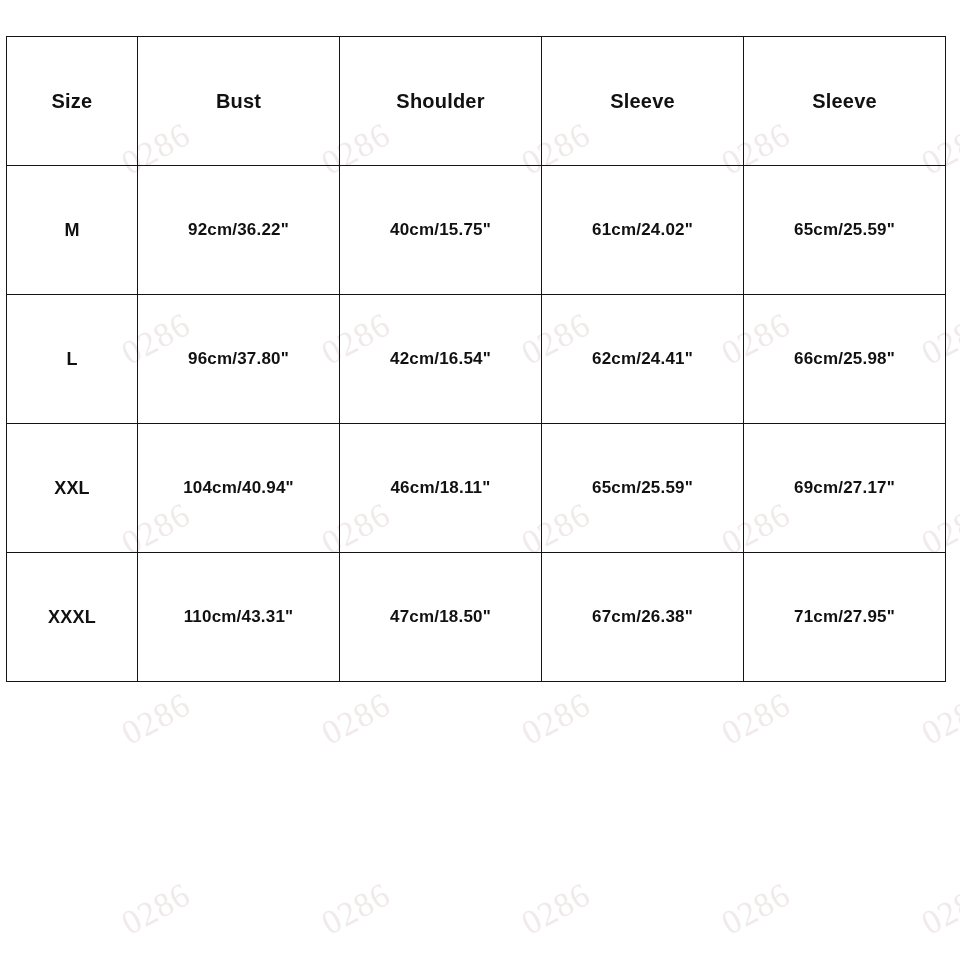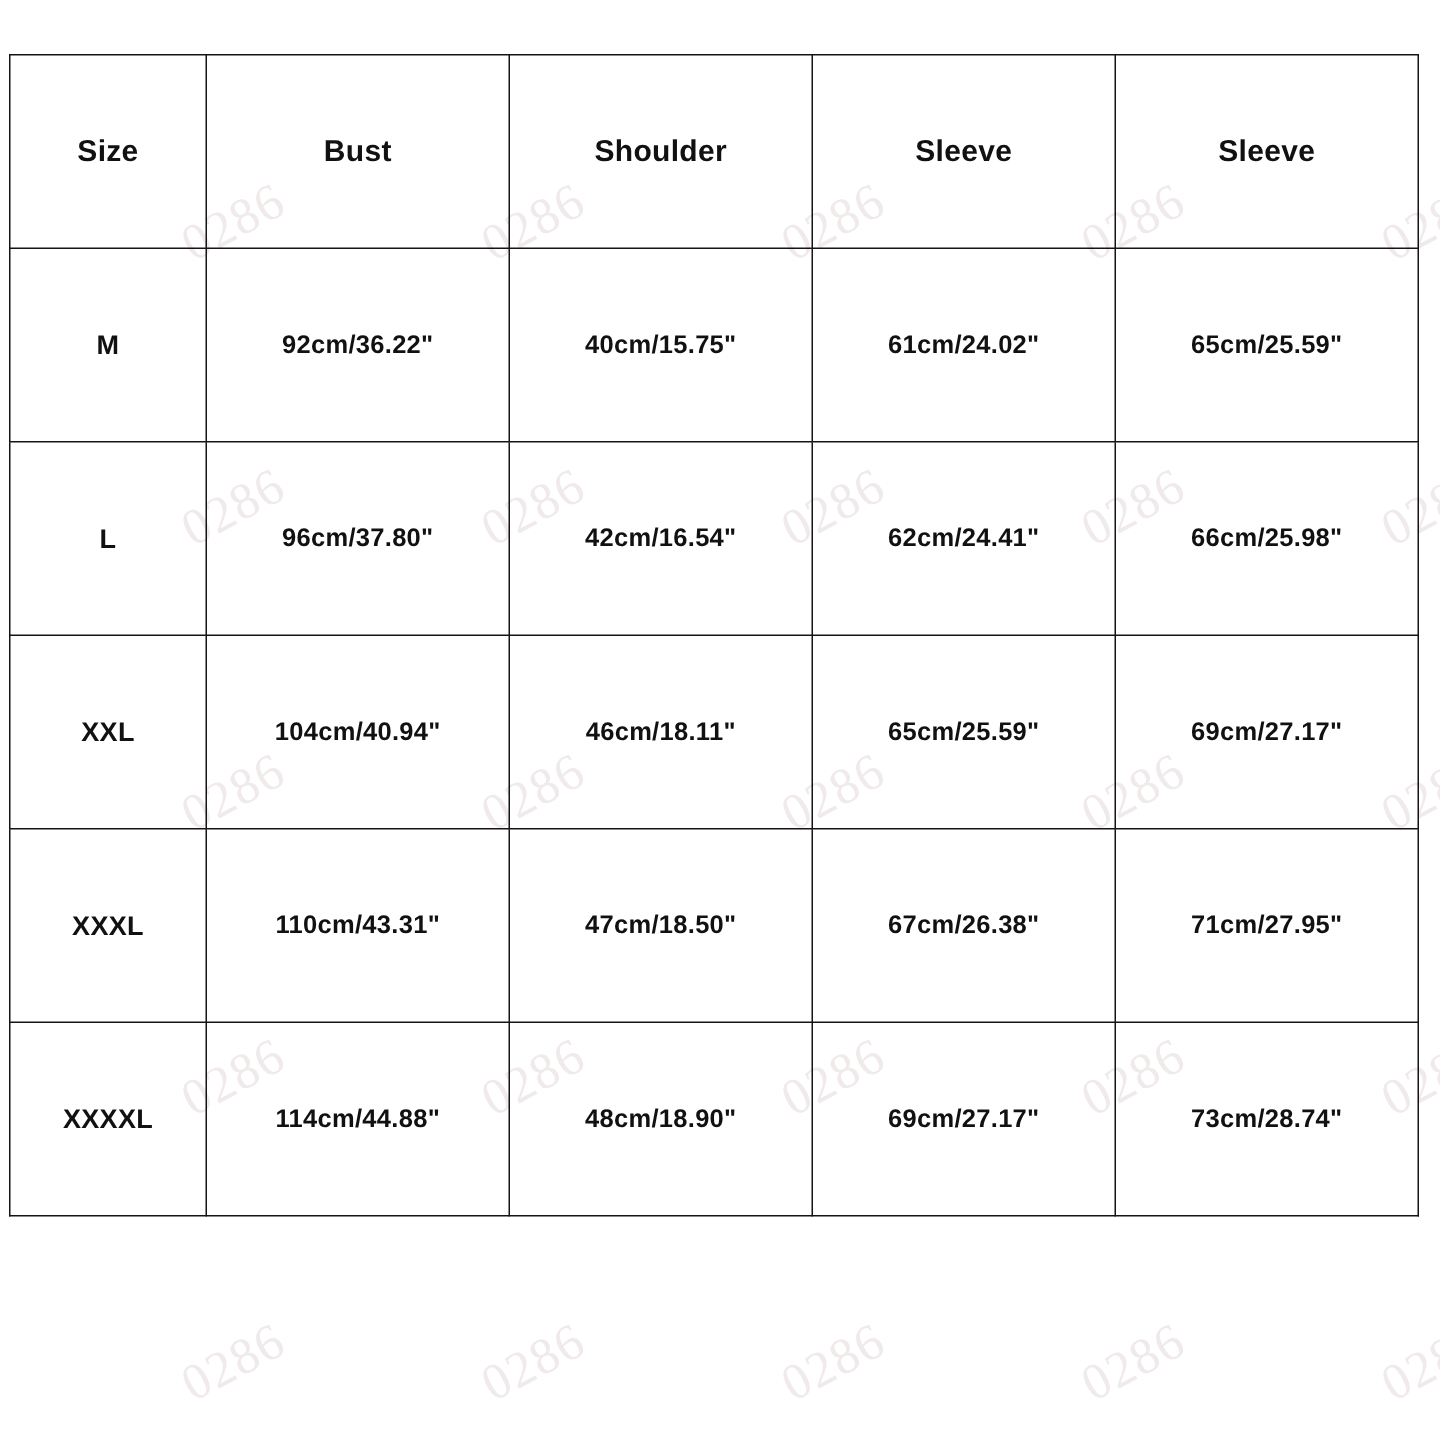--- a/index.html
+++ b/index.html
@@ -150,22 +150,15 @@
         <td>65cm/25.59"</td>
         <td>69cm/27.17"</td>
       </tr>
       <tr>
         <td class="size-cell">XXXL</td>
         <td>110cm/43.31"</td>
         <td>47cm/18.50"</td>
         <td>67cm/26.38"</td>
         <td>71cm/27.95"</td>
       </tr>
-      <tr>
-        <td class="size-cell">XXXXL</td>
-        <td>114cm/44.88"</td>
-        <td>48cm/18.90"</td>
-        <td>69cm/27.17"</td>
-        <td>73cm/28.74"</td>
-      </tr>
     </tbody>
   </table>
 </div>
 
 </body></html>

